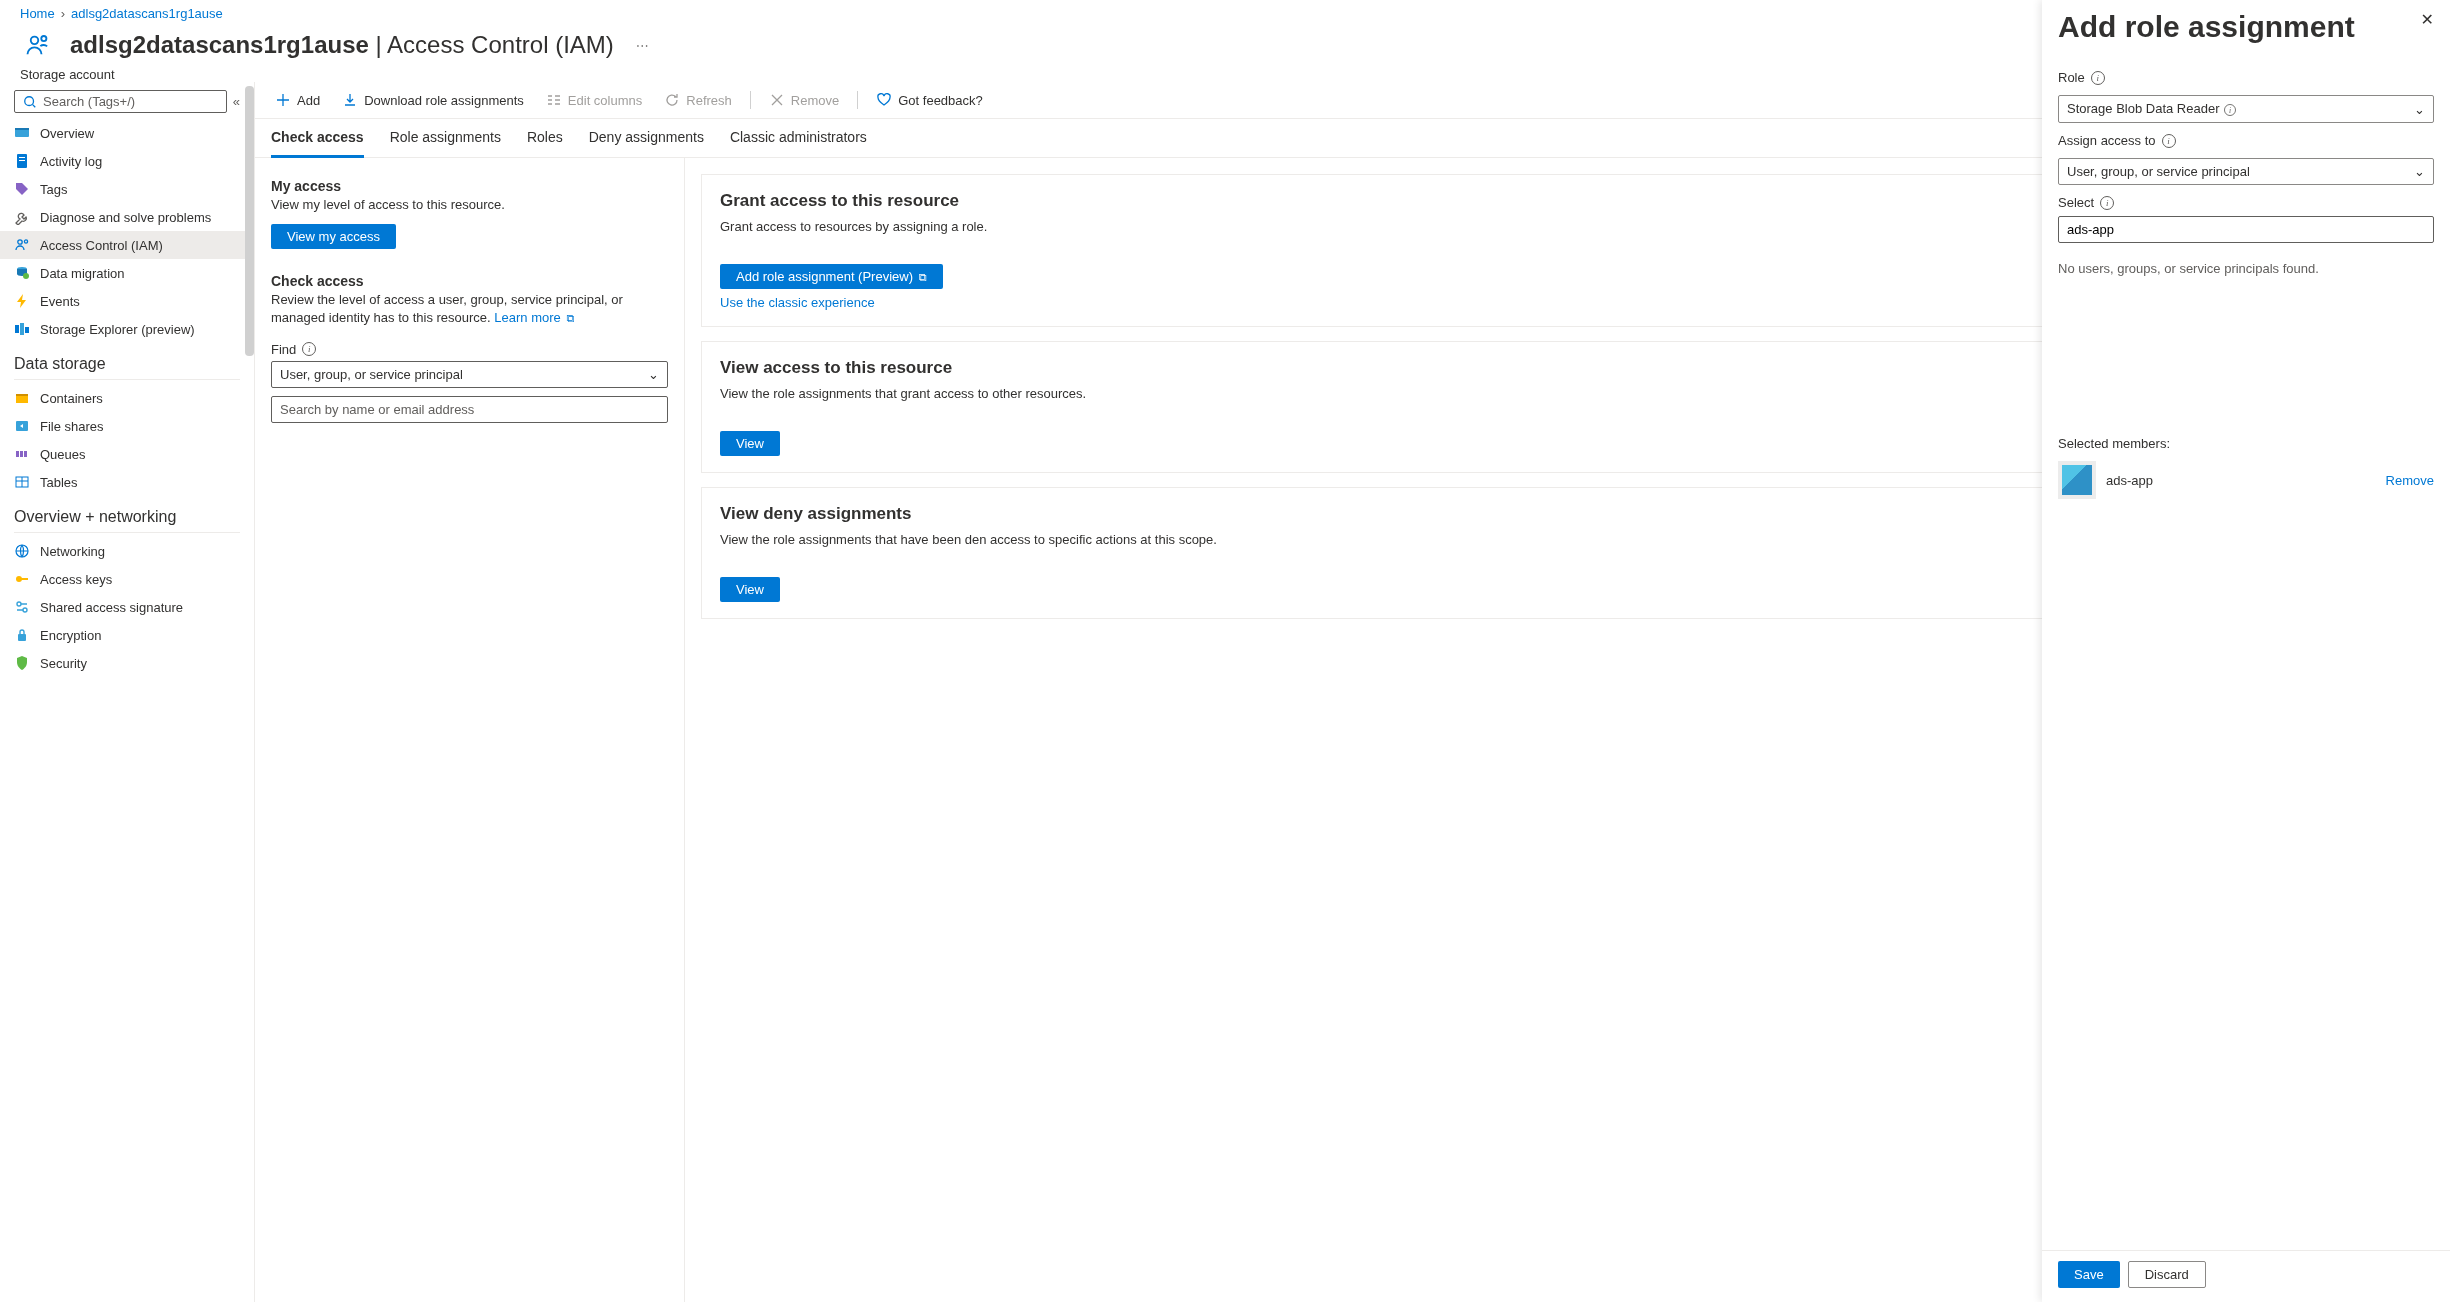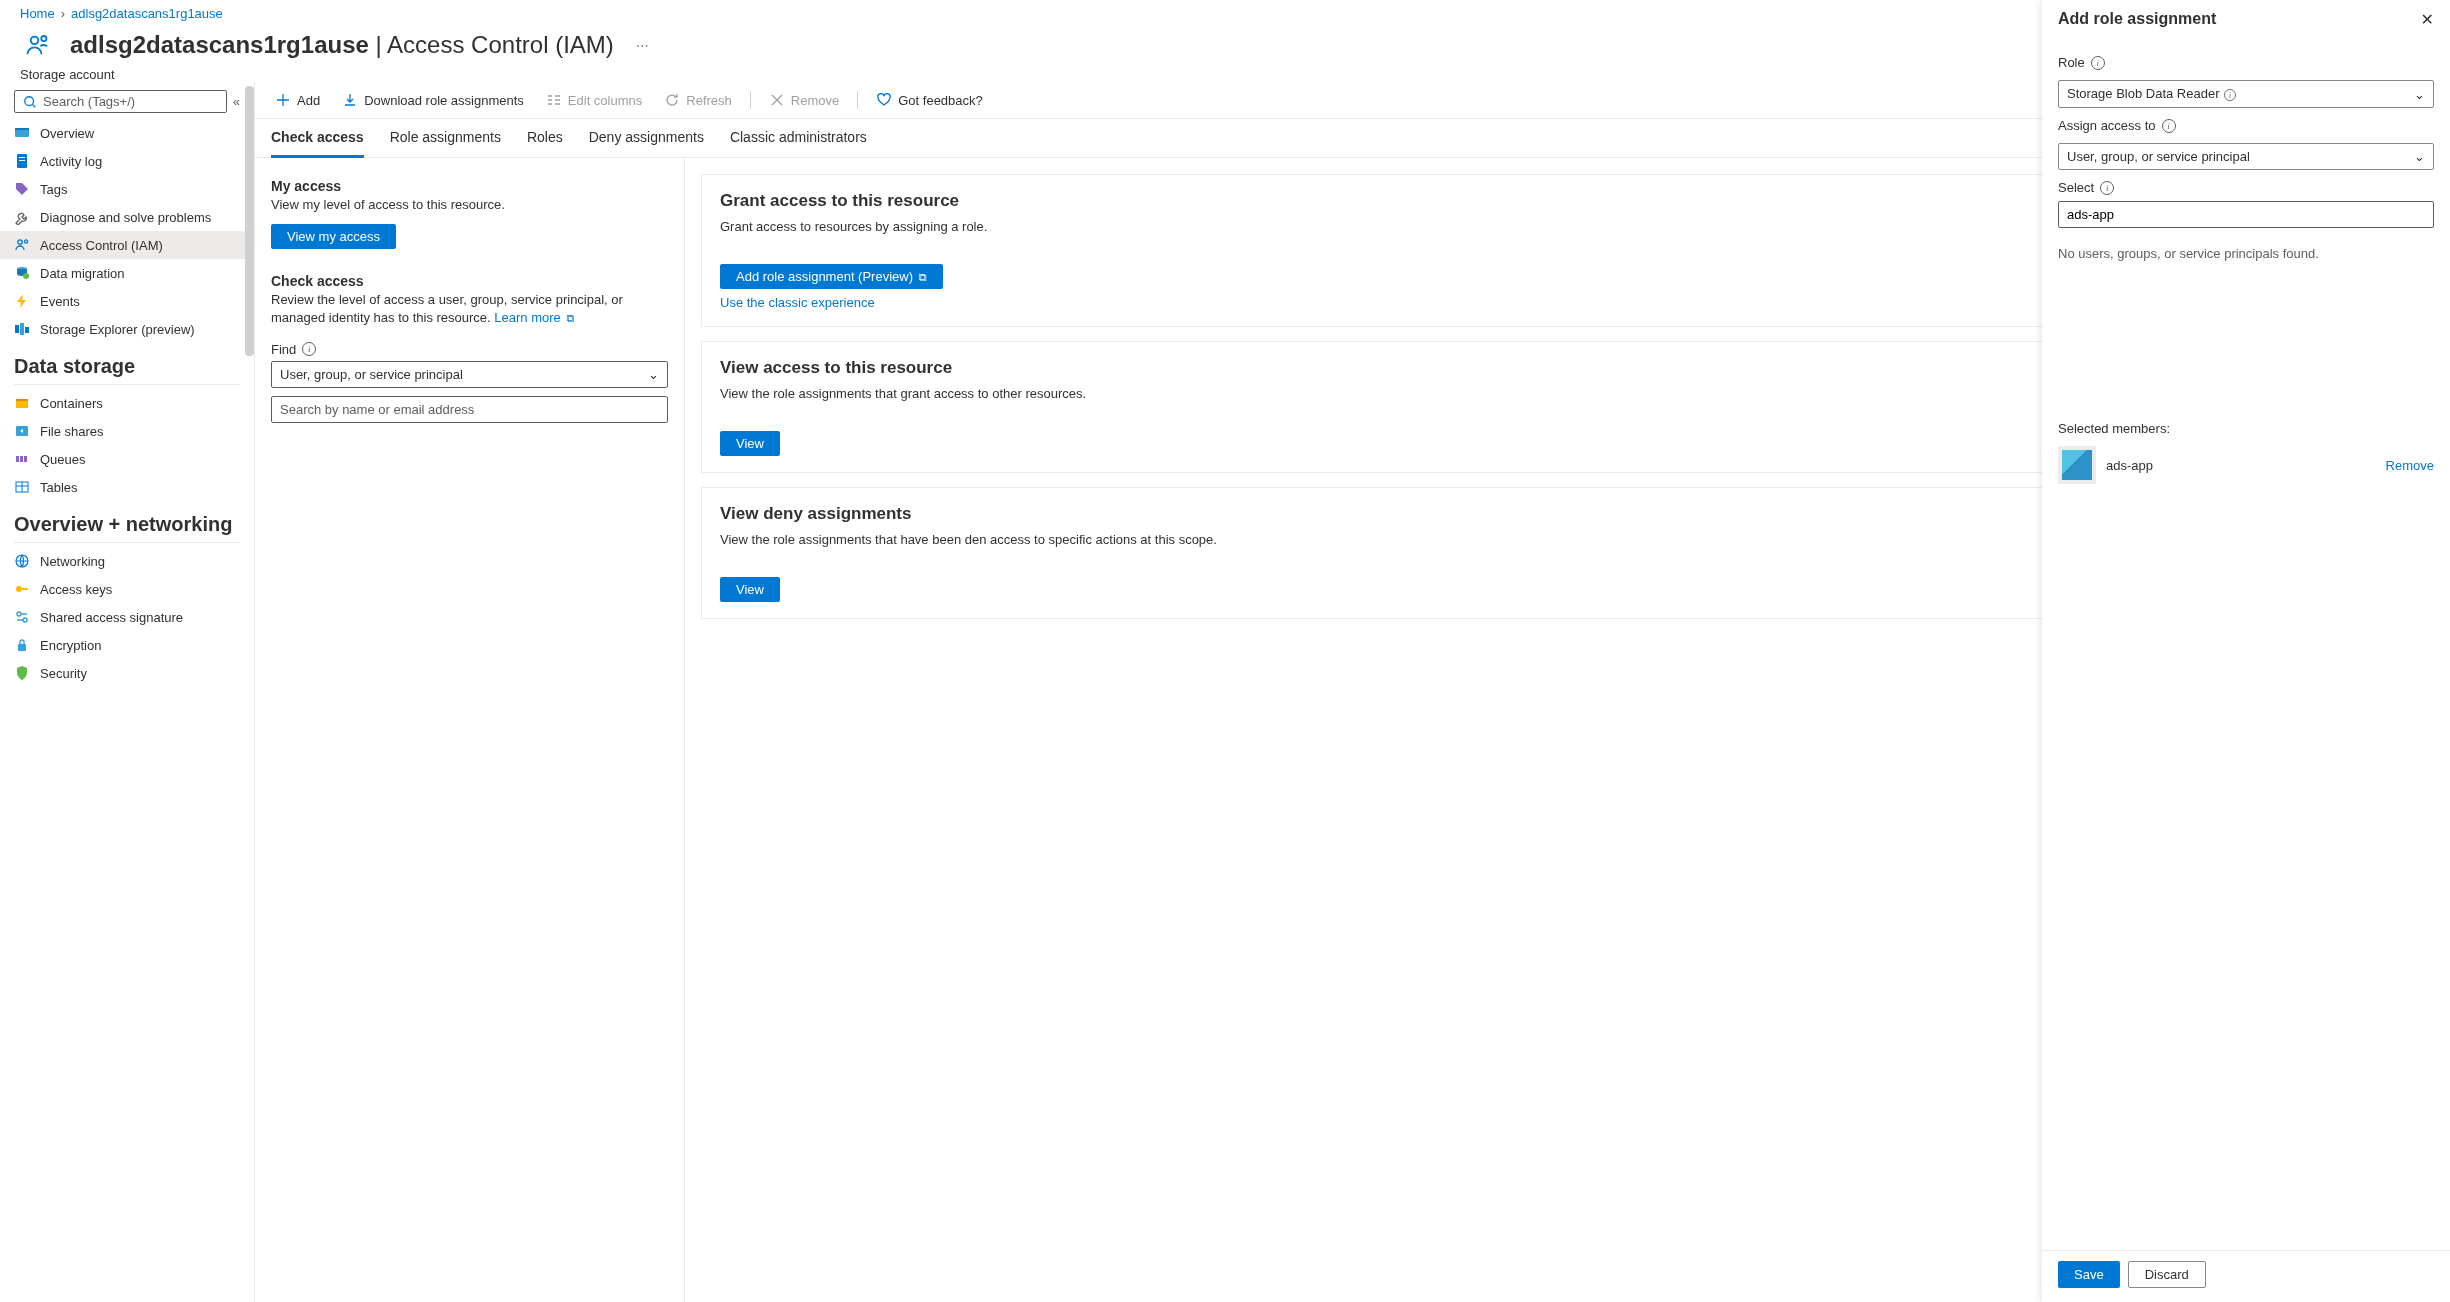--- a/index.html
+++ b/index.html
@@ -24,21 +24,21 @@
 .sidebar { width: 255px; border-right: 1px solid #edebe9; display: flex; flex-direction: column; padding: 4px 0 12px 0; position: relative; }
 .sidebar .scroll-track { position: absolute; right: 0; top: 4px; width: 9px; height: 270px; background: #d0d0d0; border-radius: 4px; }
 .search-wrap { padding: 4px 14px 6px; display:flex; align-items:center; gap:6px;}
 .search-box { flex:1; display: flex; align-items: center; border: 1px solid #605e5c; border-radius: 2px; padding: 3px 8px; font-size: 13px; color: #605e5c; }
 .search-box svg { margin-right: 6px; flex-shrink:0; }
 .collapse-btn { color:#605e5c; cursor:pointer; }
 .nav-list { list-style: none; overflow-y: auto; }
 .nav-item { display: flex; align-items: center; gap: 10px; padding: 6px 14px; cursor: pointer; font-size: 13px; }
 .nav-item.active { background: #edebe9; }
 .nav-item .ic { width: 16px; height: 16px; display: inline-flex; align-items: center; justify-content: center; }
-.nav-section-title { font-weight: 700; padding: 12px 14px 4px; font-size: 20px; }
+.nav-section-title { font-weight: 400; padding: 12px 14px 4px; font-size: 16px; }
 .nav-section-hr { border: none; border-top: 1px solid #edebe9; margin: 2px 14px 4px; }
 
 
 .main { flex: 1; display: flex; flex-direction: column; min-width: 0; justify-content: space-between; }
 .toolbar { display: flex; align-items: center; gap: 6px; padding: 6px 12px; border-bottom: 1px solid #edebe9; font-size: 13px; }
 .tool-btn { display: flex; align-items: center; gap: 6px; padding: 4px 8px; cursor: pointer; color: #323130; }
 .tool-btn.disabled { color: #a19f9d; cursor: default; }
 .tool-btn .tic { width:16px; height:16px; display:inline-flex; align-items:center; justify-content:center; }
 .blue { color: #0078d4; }
 .toolbar .sep-v { width:1px; height:18px; background:#d0d0d0; margin:0 4px;}
@@ -64,21 +64,21 @@
 .content-right { flex: 1; padding: 16px; display: flex; flex-direction: column; gap: 14px; overflow: hidden; }
 .card { border: 1px solid #edebe9; padding: 16px 18px; position: relative; }
 .card h3 { font-size: 17px; font-weight: 600; margin-bottom: 8px; }
 .card p { font-size: 13px; color: #323130; margin-bottom: 20px; }
 .card-foot { display: flex; align-items: center; justify-content: space-between; }
 .ext-ic { font-size: 11px; margin-left: 2px; }
 
 
 .panel { position: fixed; right: 0; top: 0; bottom: 0; width: 408px; background: #fff; box-shadow: -2px 0 8px rgba(0,0,0,0.1); display: flex; flex-direction: column; z-index: 100; }
 .panel-head { padding: 10px 16px 8px; display:flex; justify-content:space-between; align-items:flex-start; }
-.panel-head h2 { font-size: 16px; font-weight: 600; }
+.panel-head h2 { font-size: 30px; font-weight: 600; }
 .panel-close { cursor:pointer; font-size:16px; }
 .panel-body { flex:1; padding: 8px 16px; overflow-y:auto; font-size:13px; }
 .panel-body .label-row { margin-top: 10px; }
 .panel-body .select-box { margin-top: 10px; }
 .panel-body .text-input { margin-top: 2px; }
 .panel-msg { color:#605e5c; padding: 18px 0 0; }
 .selected-members { margin-top: 160px; }
 .member-row { display:flex; align-items:center; justify-content:space-between; padding: 10px 0; }
 .member-left { display:flex; align-items:center; gap:10px; }
 .member-avatar { width:38px; height:38px; background: linear-gradient(135deg,#50c3e6 40%,#2e91c7 40%); border: 4px solid #ececec; }

